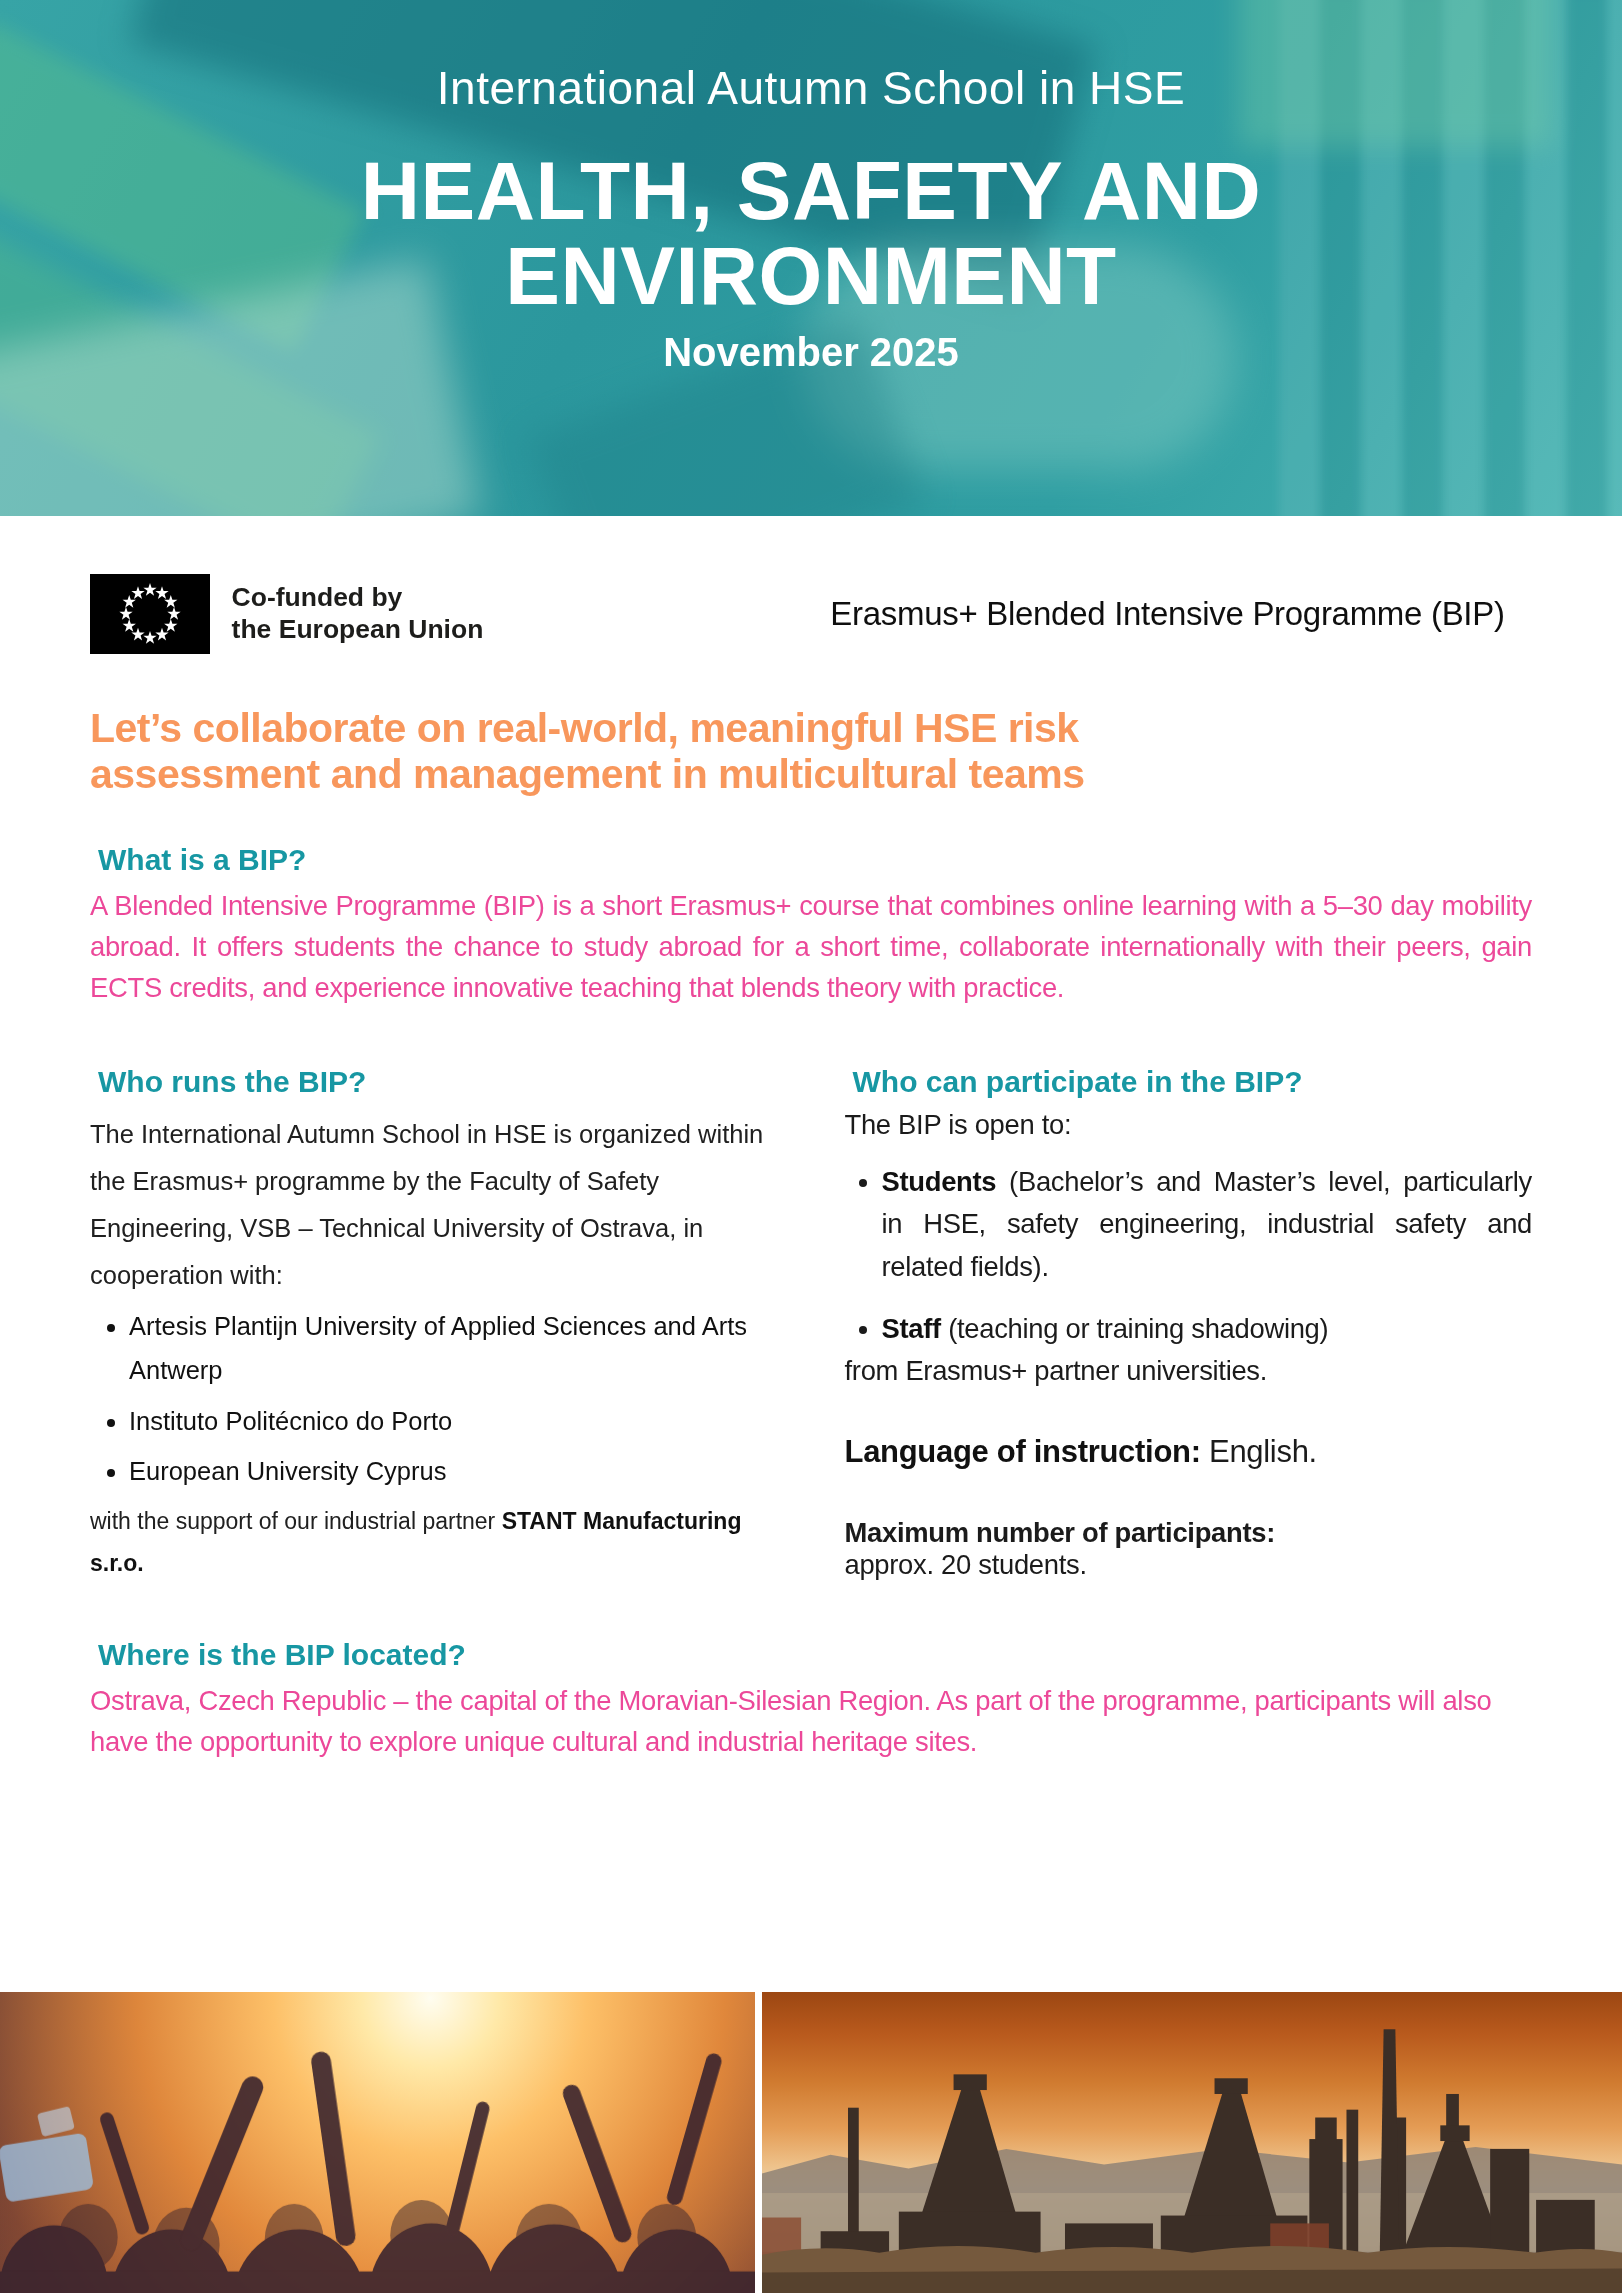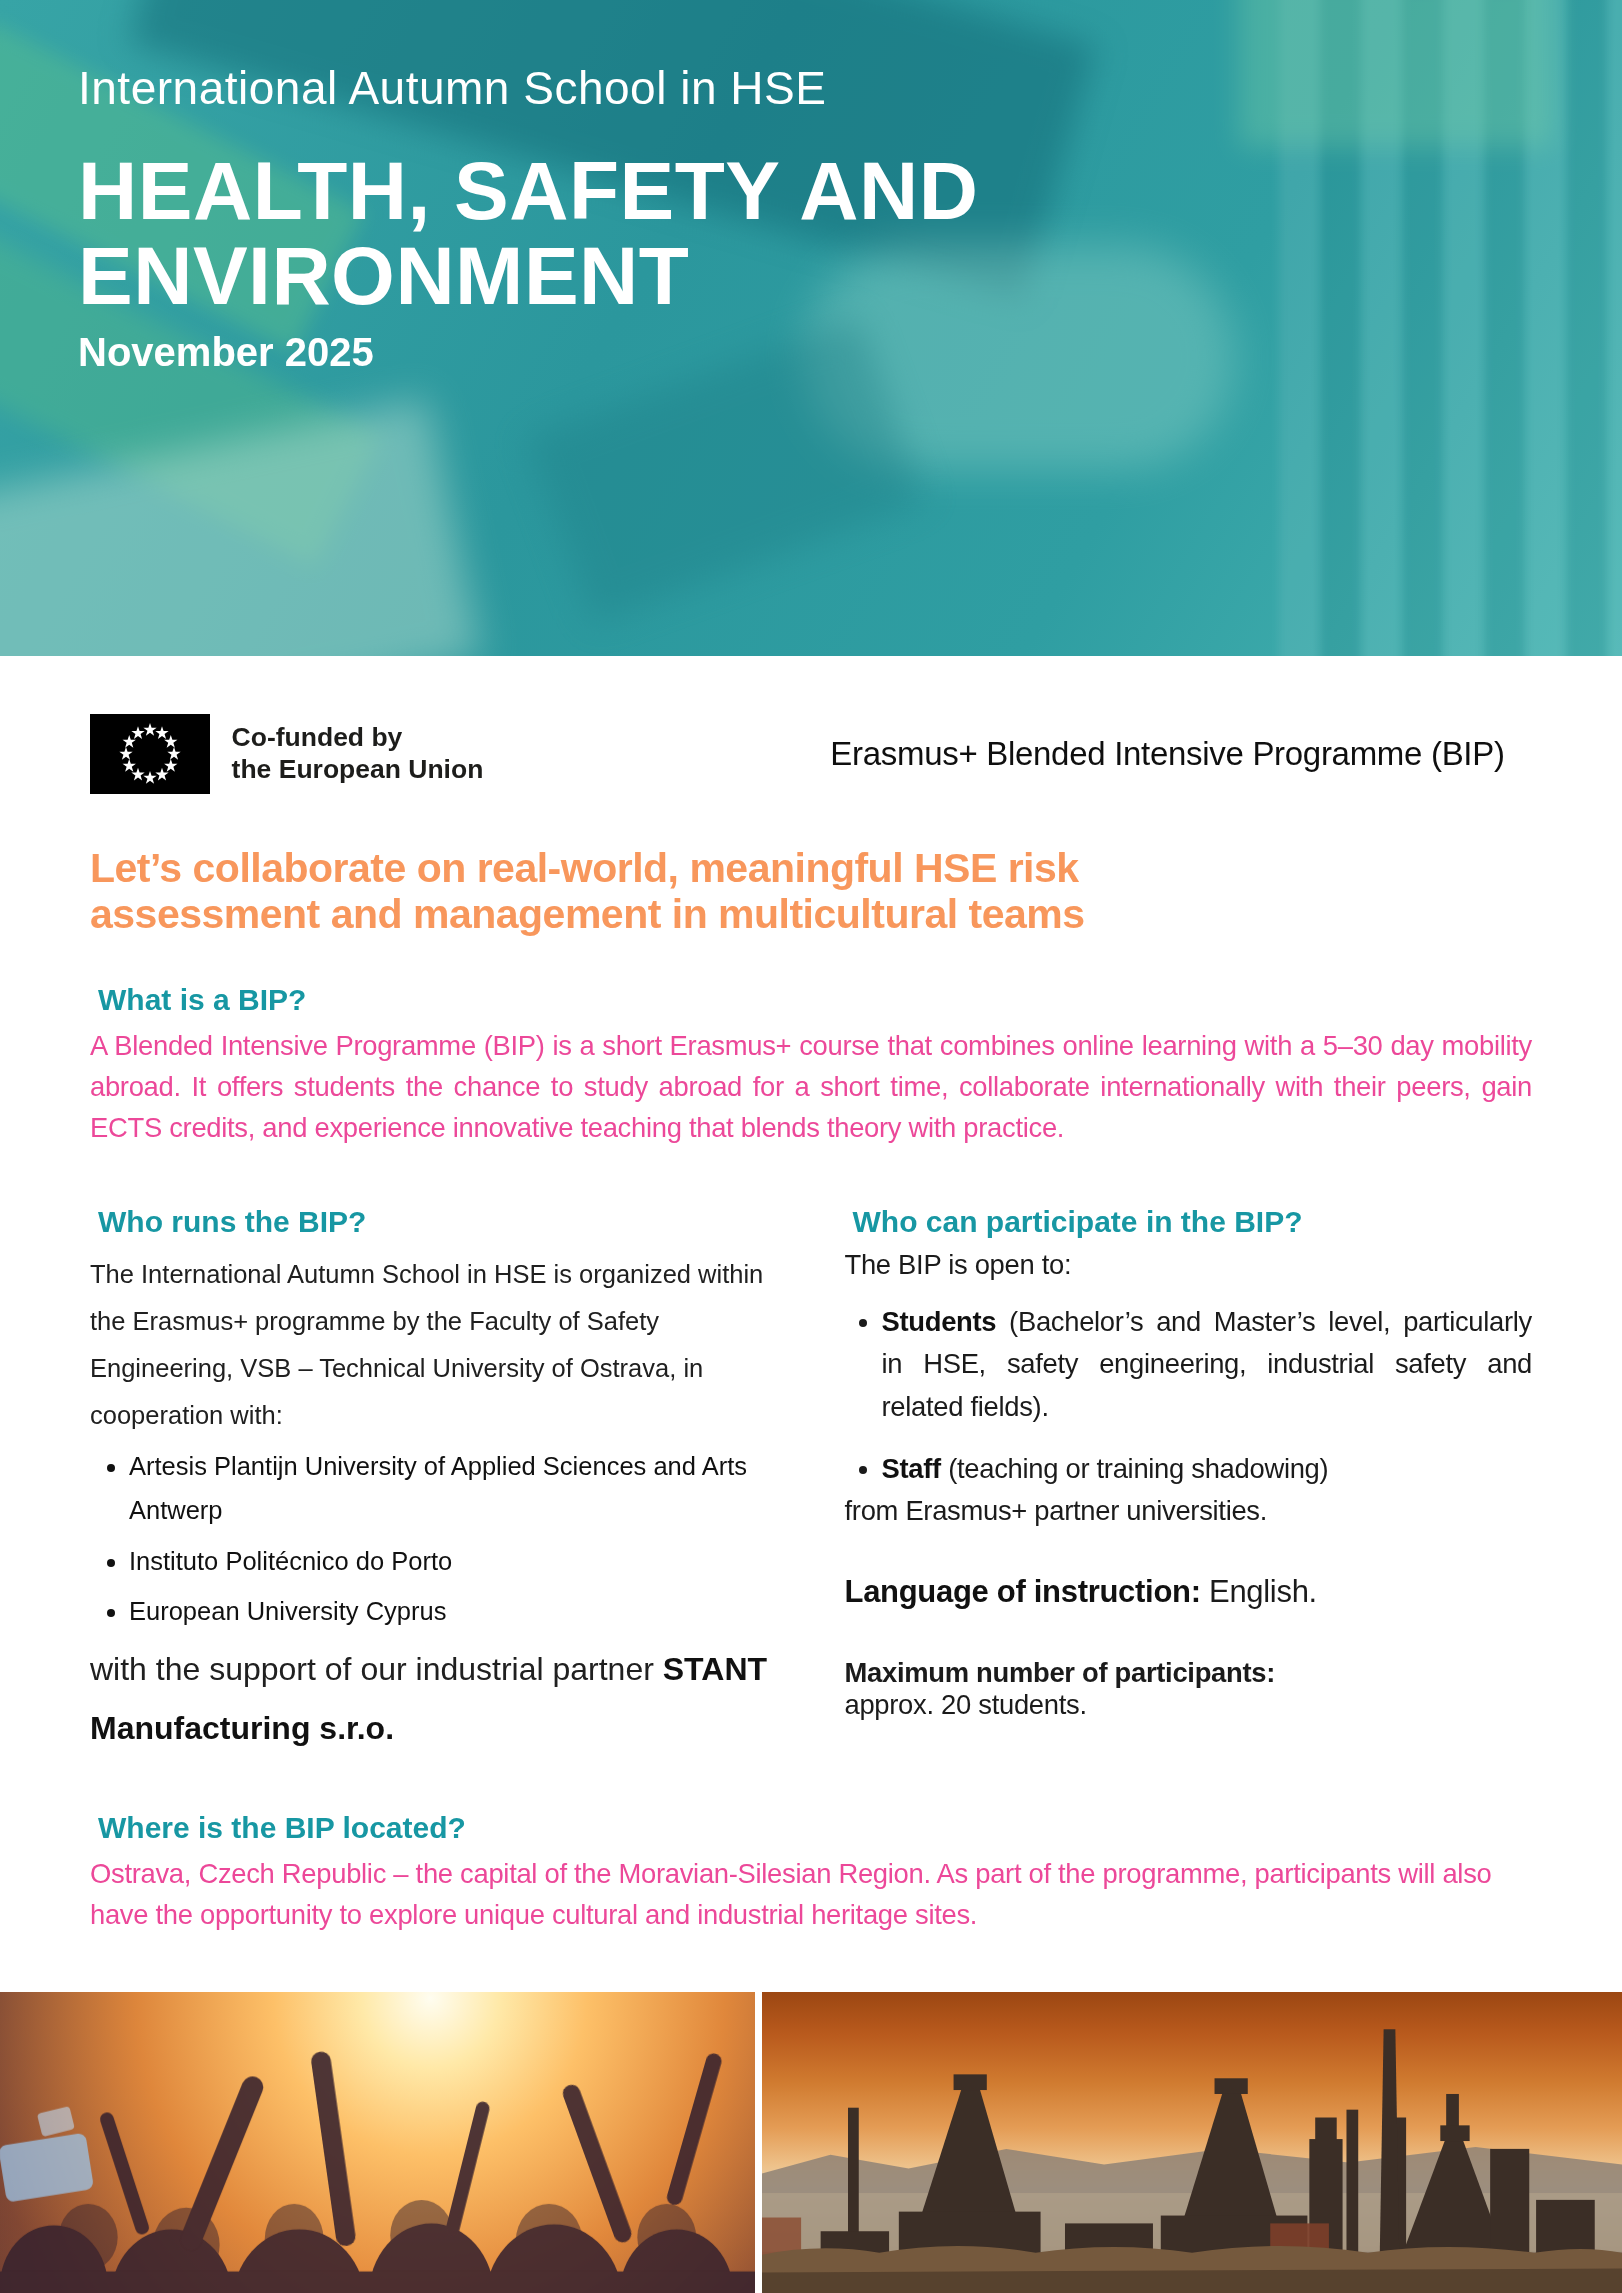--- a/index.html
+++ b/index.html
@@ -2,22 +2,23 @@
 <html><head>
 <meta charset="utf-8">
 <style>
   html,body{margin:0;padding:0;}
   body{
     width:1622px;height:2294px;position:relative;background:#ffffff;
     font-family:"Liberation Sans", sans-serif;color:#1b1b1b;overflow:hidden;
   }
   
   .hero{
-    position:relative;width:1622px;height:656px;overflow:hidden;
+    position:relative;width:1622px;height:516px;overflow:hidden;
     background:linear-gradient(120deg,#37a4a6 0%,#2b979d 40%,#2f9ea2 70%,#49b4b2 100%);
+    text-align:center;
   }
   .hero .shp{position:absolute;}
   .shp1{left:-69px;top:108px;width:421px;height:157px;background:#56bd8f;opacity:.5;transform:rotate(27deg);filter:blur(9.8px);}
   .shp2{left:-88px;top:323px;width:461px;height:147px;background:#52b98b;opacity:.45;transform:rotate(27deg);filter:blur(11.8px);}
   .shp3{left:147px;top:-88px;width:931px;height:265px;background:#136d79;opacity:.55;transform:rotate(16deg);filter:blur(15.7px);}
   .shp4{left:804px;top:245px;width:431px;height:225px;background:#8fd4c8;opacity:.4;border-radius:118px;filter:blur(21.6px);}
   .shp5{right:-49px;top:-9.8px;width:392px;height:686px;opacity:.6;filter:blur(4.9px);
         background:repeating-linear-gradient(90deg,rgba(255,255,255,.14) 0 41px,rgba(0,70,80,.16) 41px 82px);}
   .shp6{left:-69px;bottom:-59px;width:529px;height:265px;background:#bfe4d4;opacity:.45;transform:rotate(-12deg);filter:blur(19.6px);}
   .shp7{right:69px;top:-39px;width:314px;height:186px;background:#7fd3a8;opacity:.35;filter:blur(13.7px);}
@@ -37,21 +38,21 @@
   
   .section{padding:0 90px;}
   .h-teal{font-size:30px;font-weight:700;margin:8px;}
   .mt-what{margin-top:45px;}
   .para{font-size:27.4px;line-height:1.5;color:#ec4899;letter-spacing:-0.3px;margin-top:7.8px;}
   .just{text-align:justify;}
   .columns{display:grid;grid-template-columns:1fr 1fr;column-gap:67px;padding:0 90px;margin-top:49px;align-items:start;}
   .left-intro{font-size:25.5px;line-height:1.85;margin-top:11.8px;color:#202020;}
   .left-bullets{margin:3.9px 0 0;padding-left:39px;font-size:25.5px;font-weight:400;line-height:1.75;color:#111;}
   .left-bullets li{margin-bottom:5.9px;}
-  .left-support{font-size:32px;line-height:1.85;margin-top:3.9px;color:#202020;}
+  .left-support{font-size:23px;line-height:1.85;margin-top:3.9px;color:#202020;}
   .bold{font-weight:700;color:#111;}
   .right-intro{font-size:27.4px;letter-spacing:-0.3px;margin-top:9.8px;}
   .right-bullets{margin:5.9px 0 0;padding-left:37px;font-size:27.4px;line-height:1.55;letter-spacing:-0.3px;color:#1b1b1b;}
   .right-bullets li{margin-bottom:3.9px;margin-top:20px;}
   .lang-line{margin-top:47px;font-size:31px;letter-spacing:-0.3px;}
   .max-label{margin-top:47px;font-size:27.4px;font-weight:700;letter-spacing:-0.3px;}
   .max-value{font-size:27.4px;letter-spacing:-0.3px;}
   .mt-where{margin-top:53px;}
   
   .photos{position:absolute;left:0;right:0;bottom:0;height:302px;display:grid;grid-template-columns:755px 1fr;column-gap:6.9px;background:#fff;}

